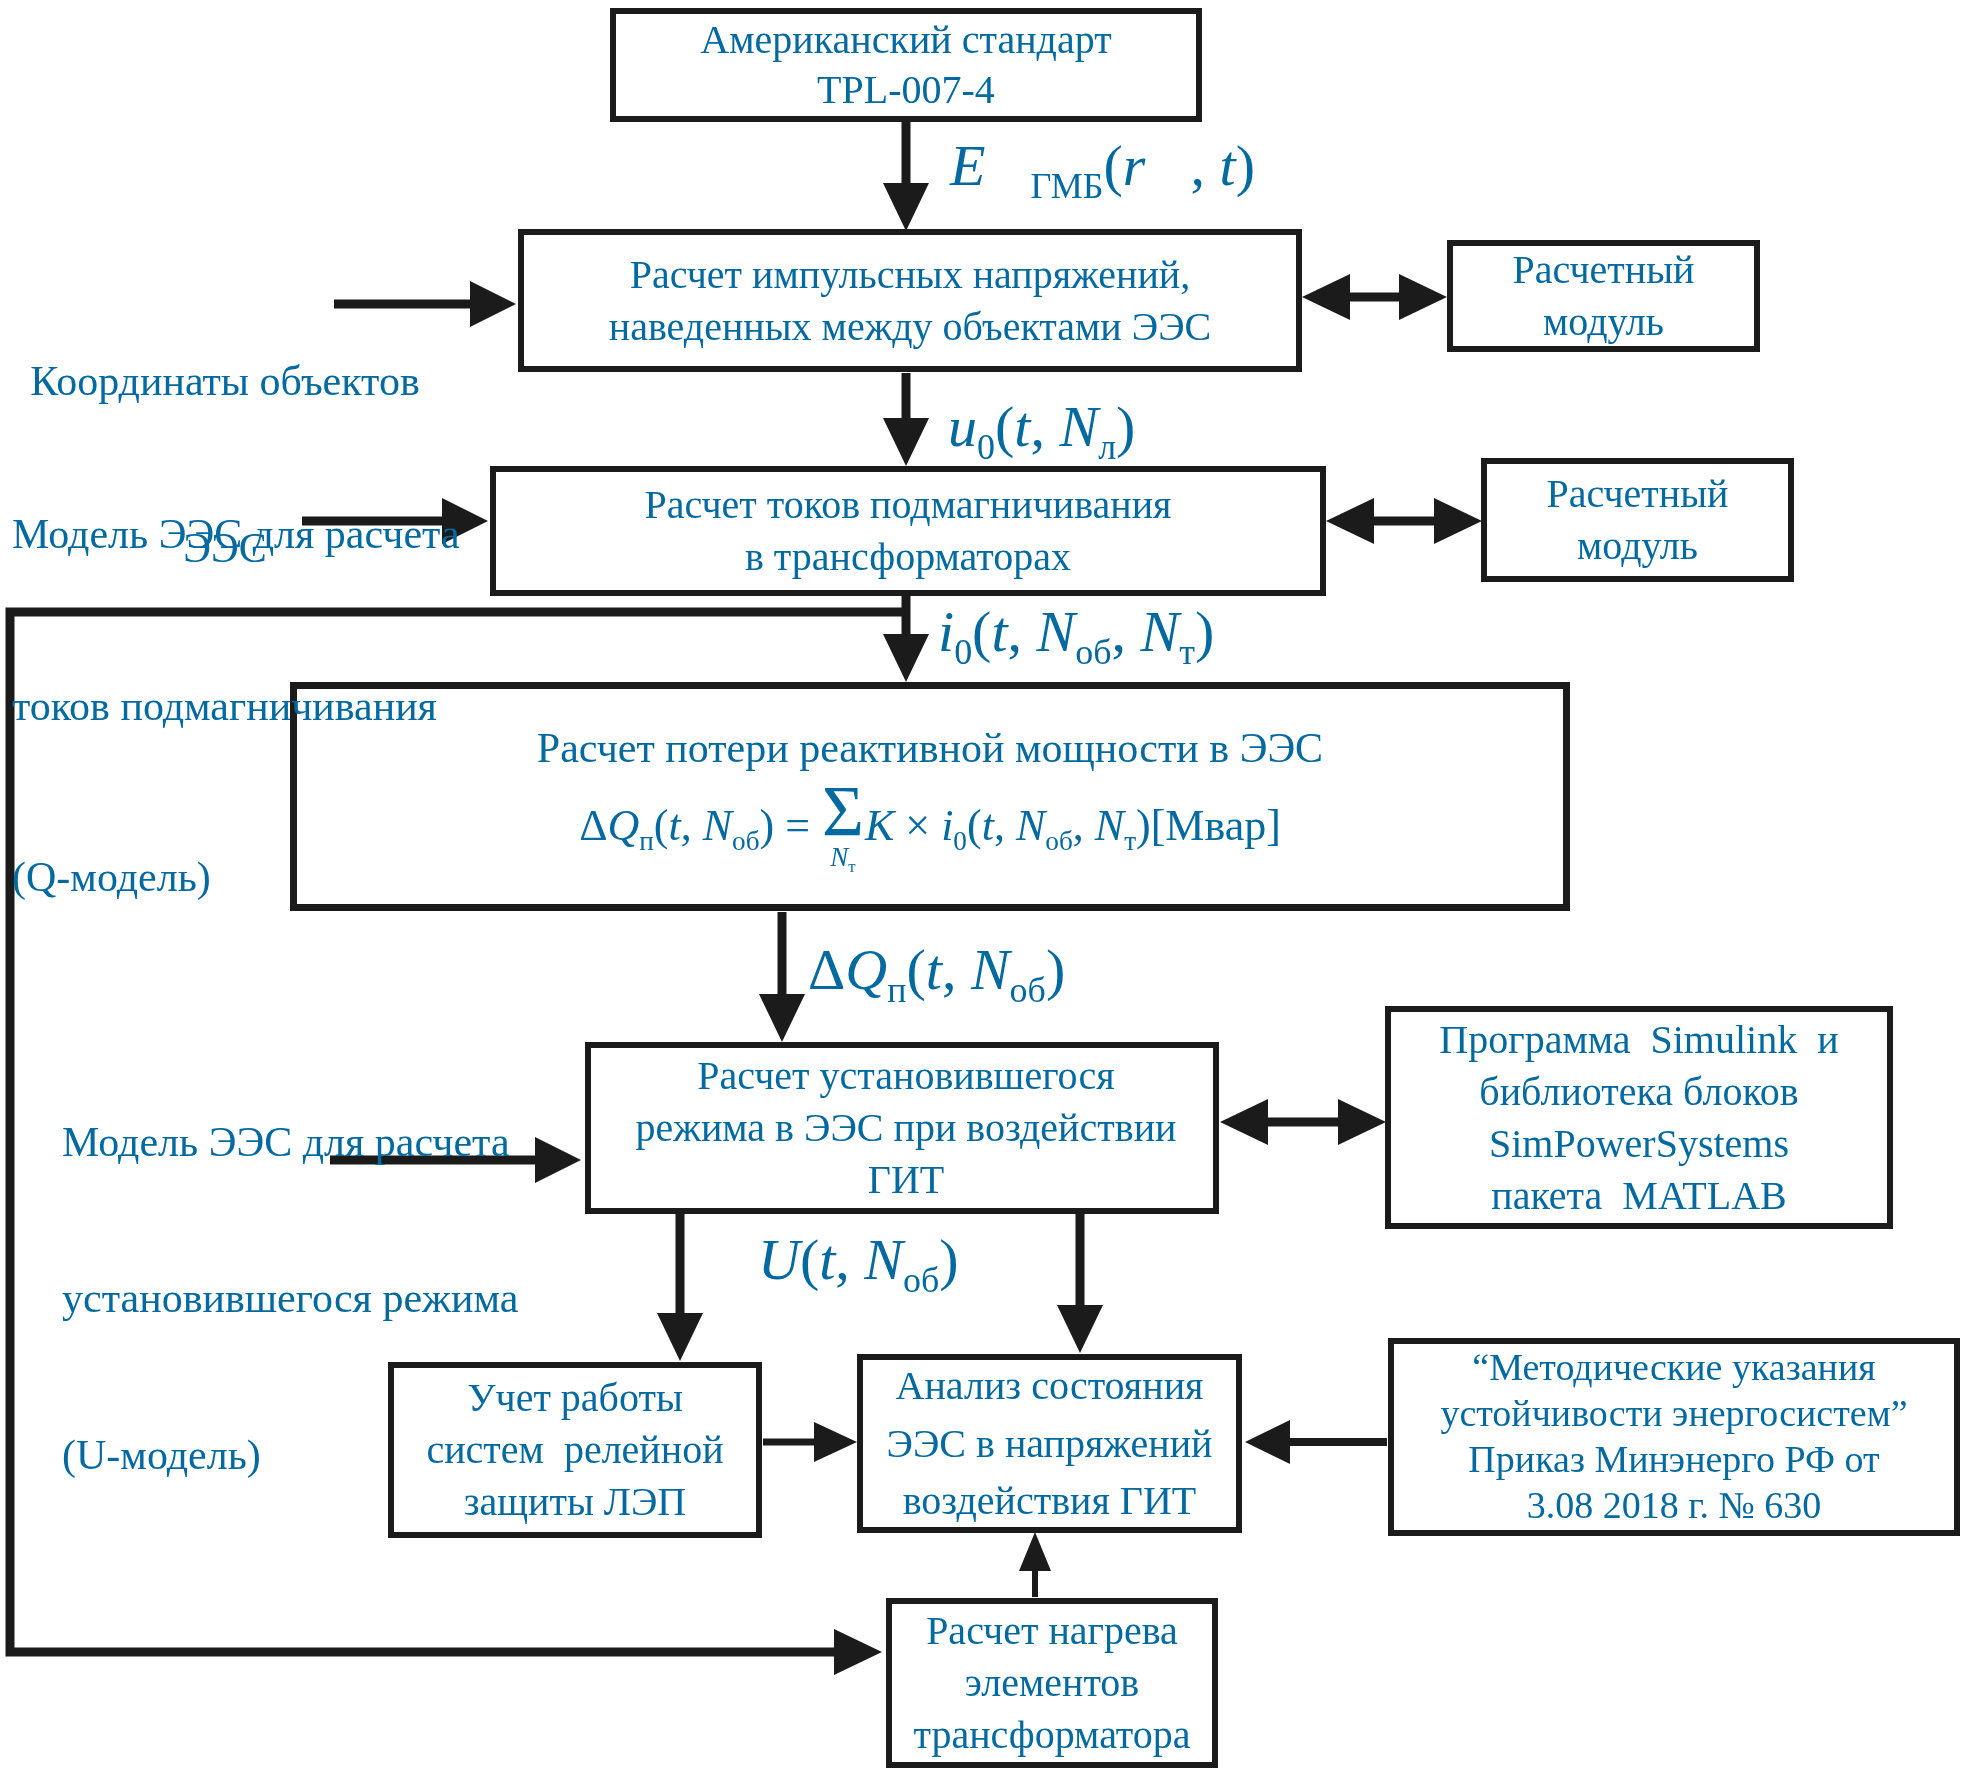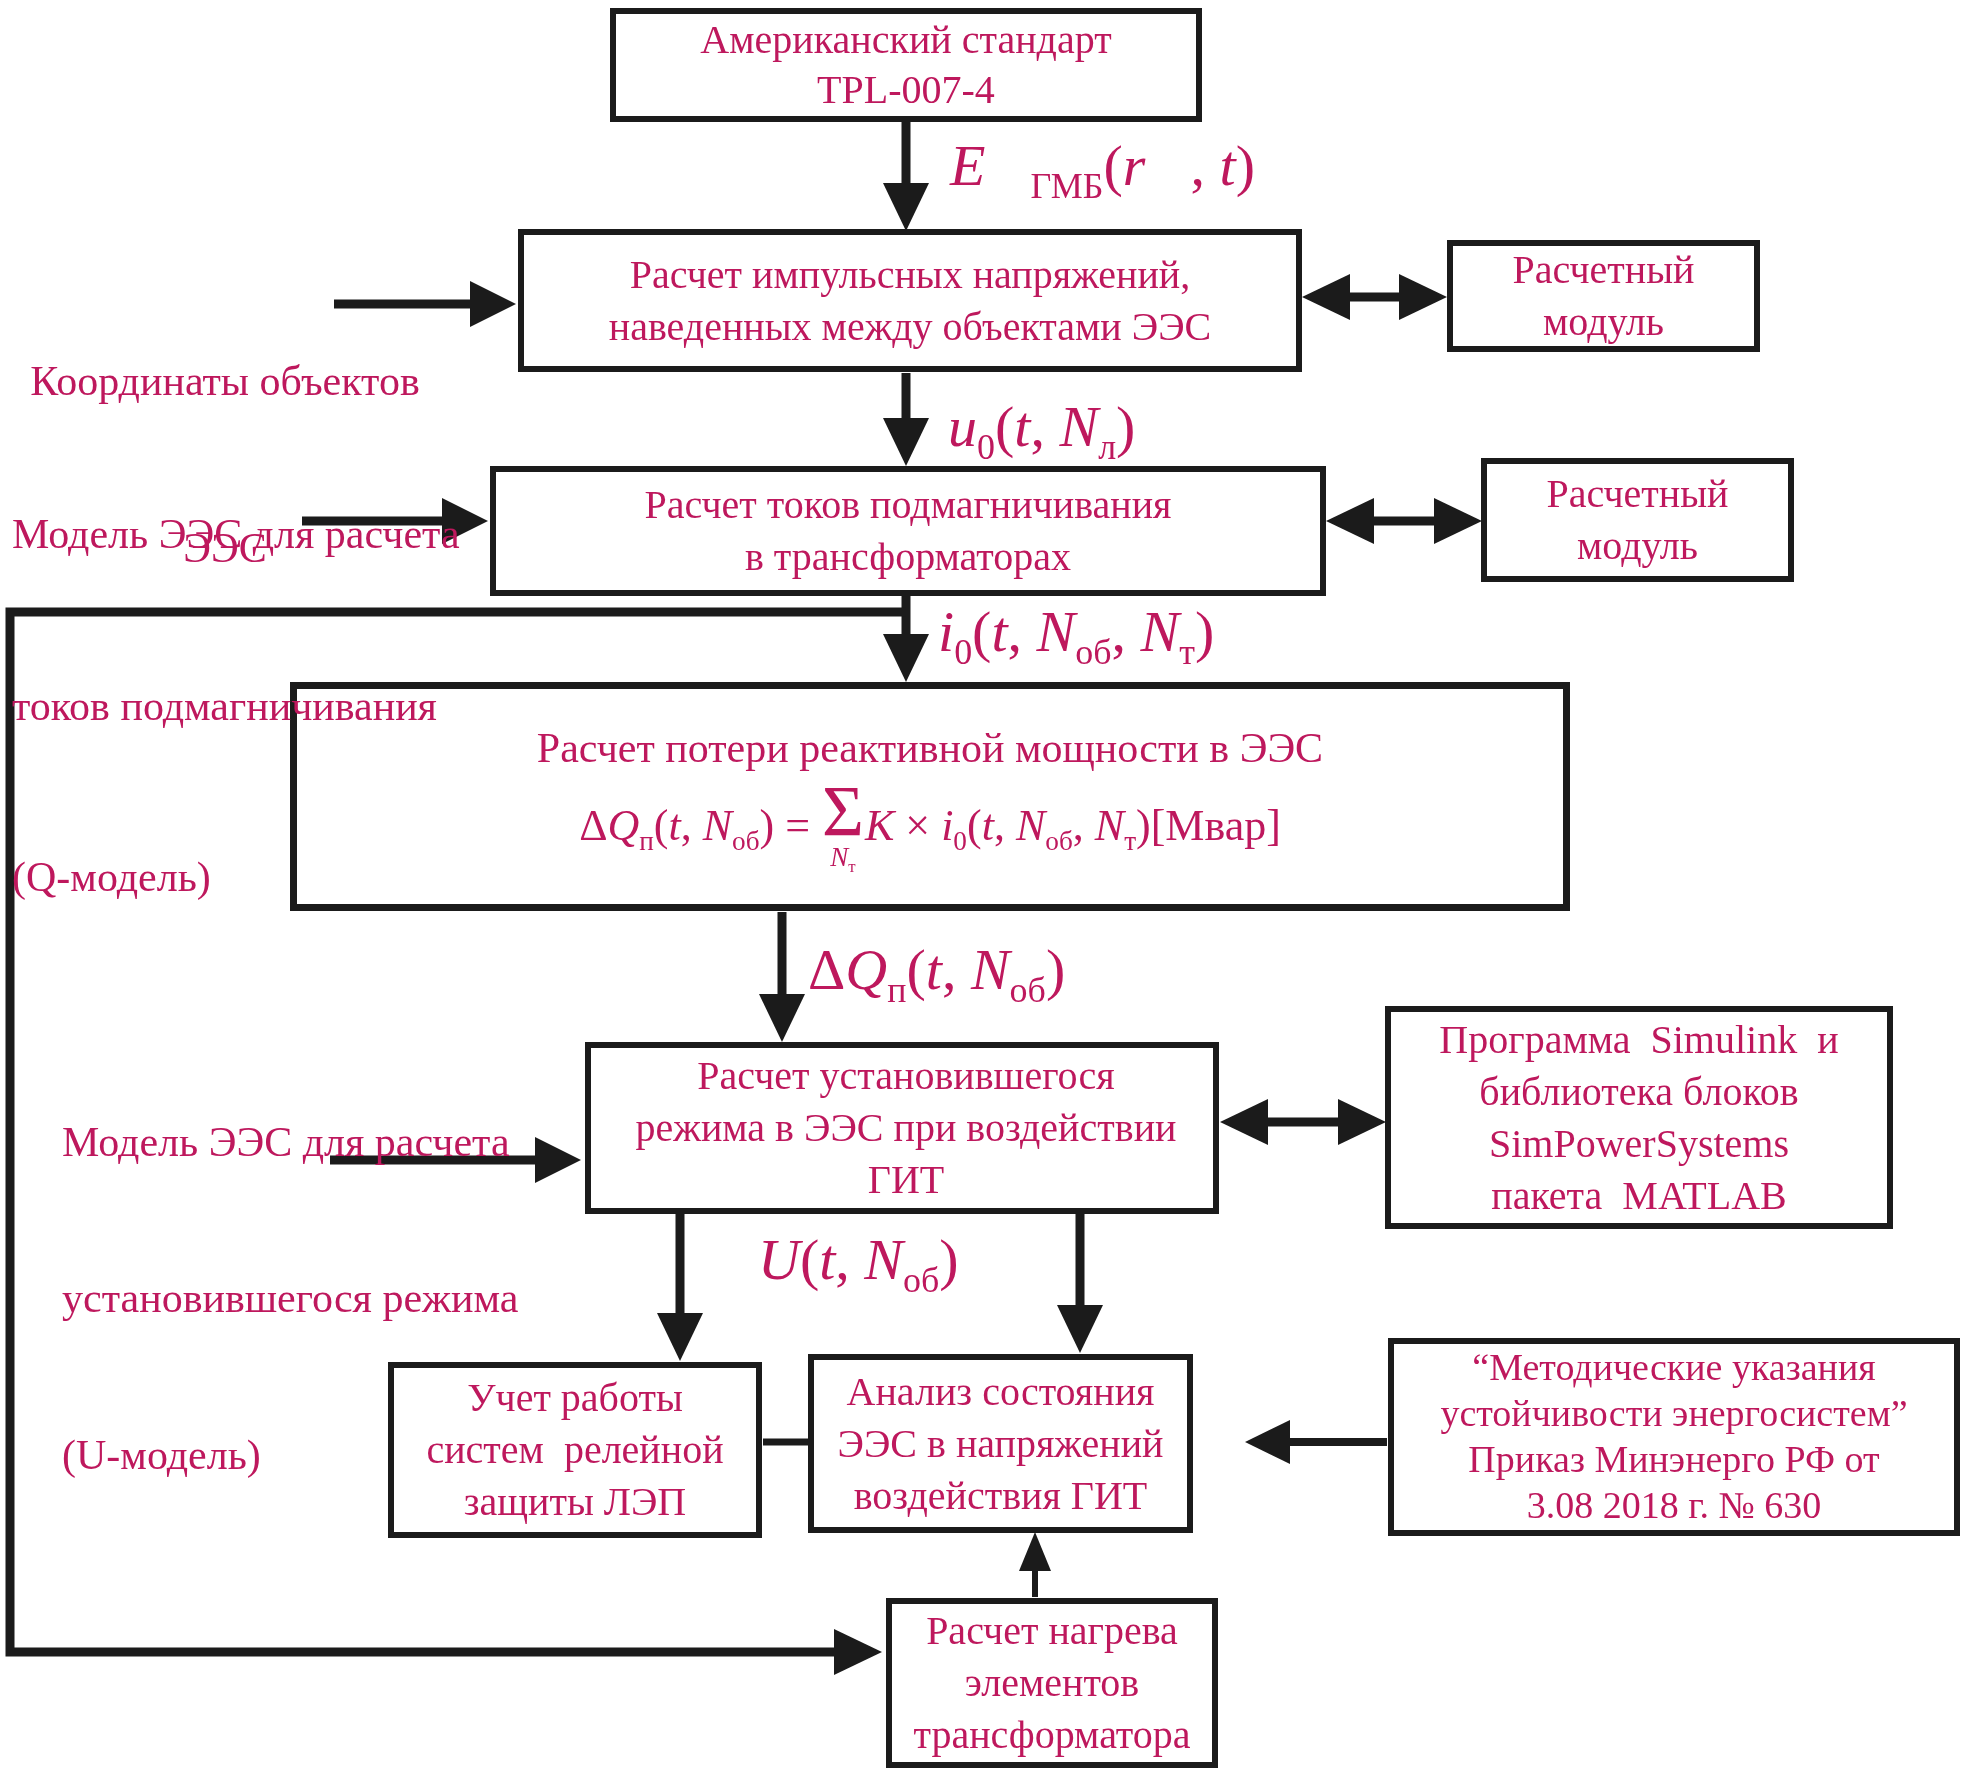--- a/index.html
+++ b/index.html
@@ -1,18 +1,18 @@
 <!DOCTYPE html>
 <html><head>
 <meta charset="utf-8">
 <style>
   html,body{margin:0;padding:0;background:#ffffff;}
   body{width:1974px;height:1772px;overflow:hidden;}
   .canvas{position:relative;width:1728px;height:1772px;background:#ffffff;
-          font-family:"Liberation Serif","DejaVu Serif",serif;color:#be185d;}
+          font-family:"Liberation Serif","DejaVu Serif",serif;color:#0369a1;}
   svg.connectors{position:absolute;left:0;top:0;z-index:1;}
   .box{position:absolute;z-index:2;background:#ffffff;border:6px solid #1b1b1b;
        display:flex;flex-direction:column;justify-content:center;align-items:center;
        text-align:center;box-sizing:border-box;}
   .bline{font-size:40px;line-height:1.3;white-space:pre;}
   .box-a .bline{line-height:1.25;}
   .box-h .bline{font-size:38px;line-height:1.21;}
   .box-d{border-width:7px;justify-content:flex-start;padding-top:34px;}
   .dtitle{font-size:42px;line-height:1.2;}
   .dformula{font-size:44px;margin-top:10px;}
@@ -141,21 +141,21 @@
     <div class="bline">SimPowerSystems</div>
     <div class="bline">пакета  MATLAB</div>
   </div>
 
   <div class="box" style="left:388px;top:1362px;width:374px;height:176px;">
     <div class="bline">Учет работы</div>
     <div class="bline">систем  релейной</div>
     <div class="bline">защиты ЛЭП</div>
   </div>
 
-  <div class="box" style="left:808px;top:1354px;width:385px;height:179px;">
+  <div class="box" style="left:857px;top:1354px;width:385px;height:179px;justify-content:space-between;">
     <div class="bline">Анализ состояния</div>
     <div class="bline">ЭЭС в напряжений</div>
     <div class="bline">воздействия ГИТ</div>
   </div>
 
   <div class="box box-h" style="left:1388px;top:1338px;width:572px;height:198px;">
     <div class="bline">“Методические указания</div>
     <div class="bline">устойчивости энергосистем”</div>
     <div class="bline">Приказ Минэнерго РФ от</div>
     <div class="bline">3.08 2018 г. № 630</div>

